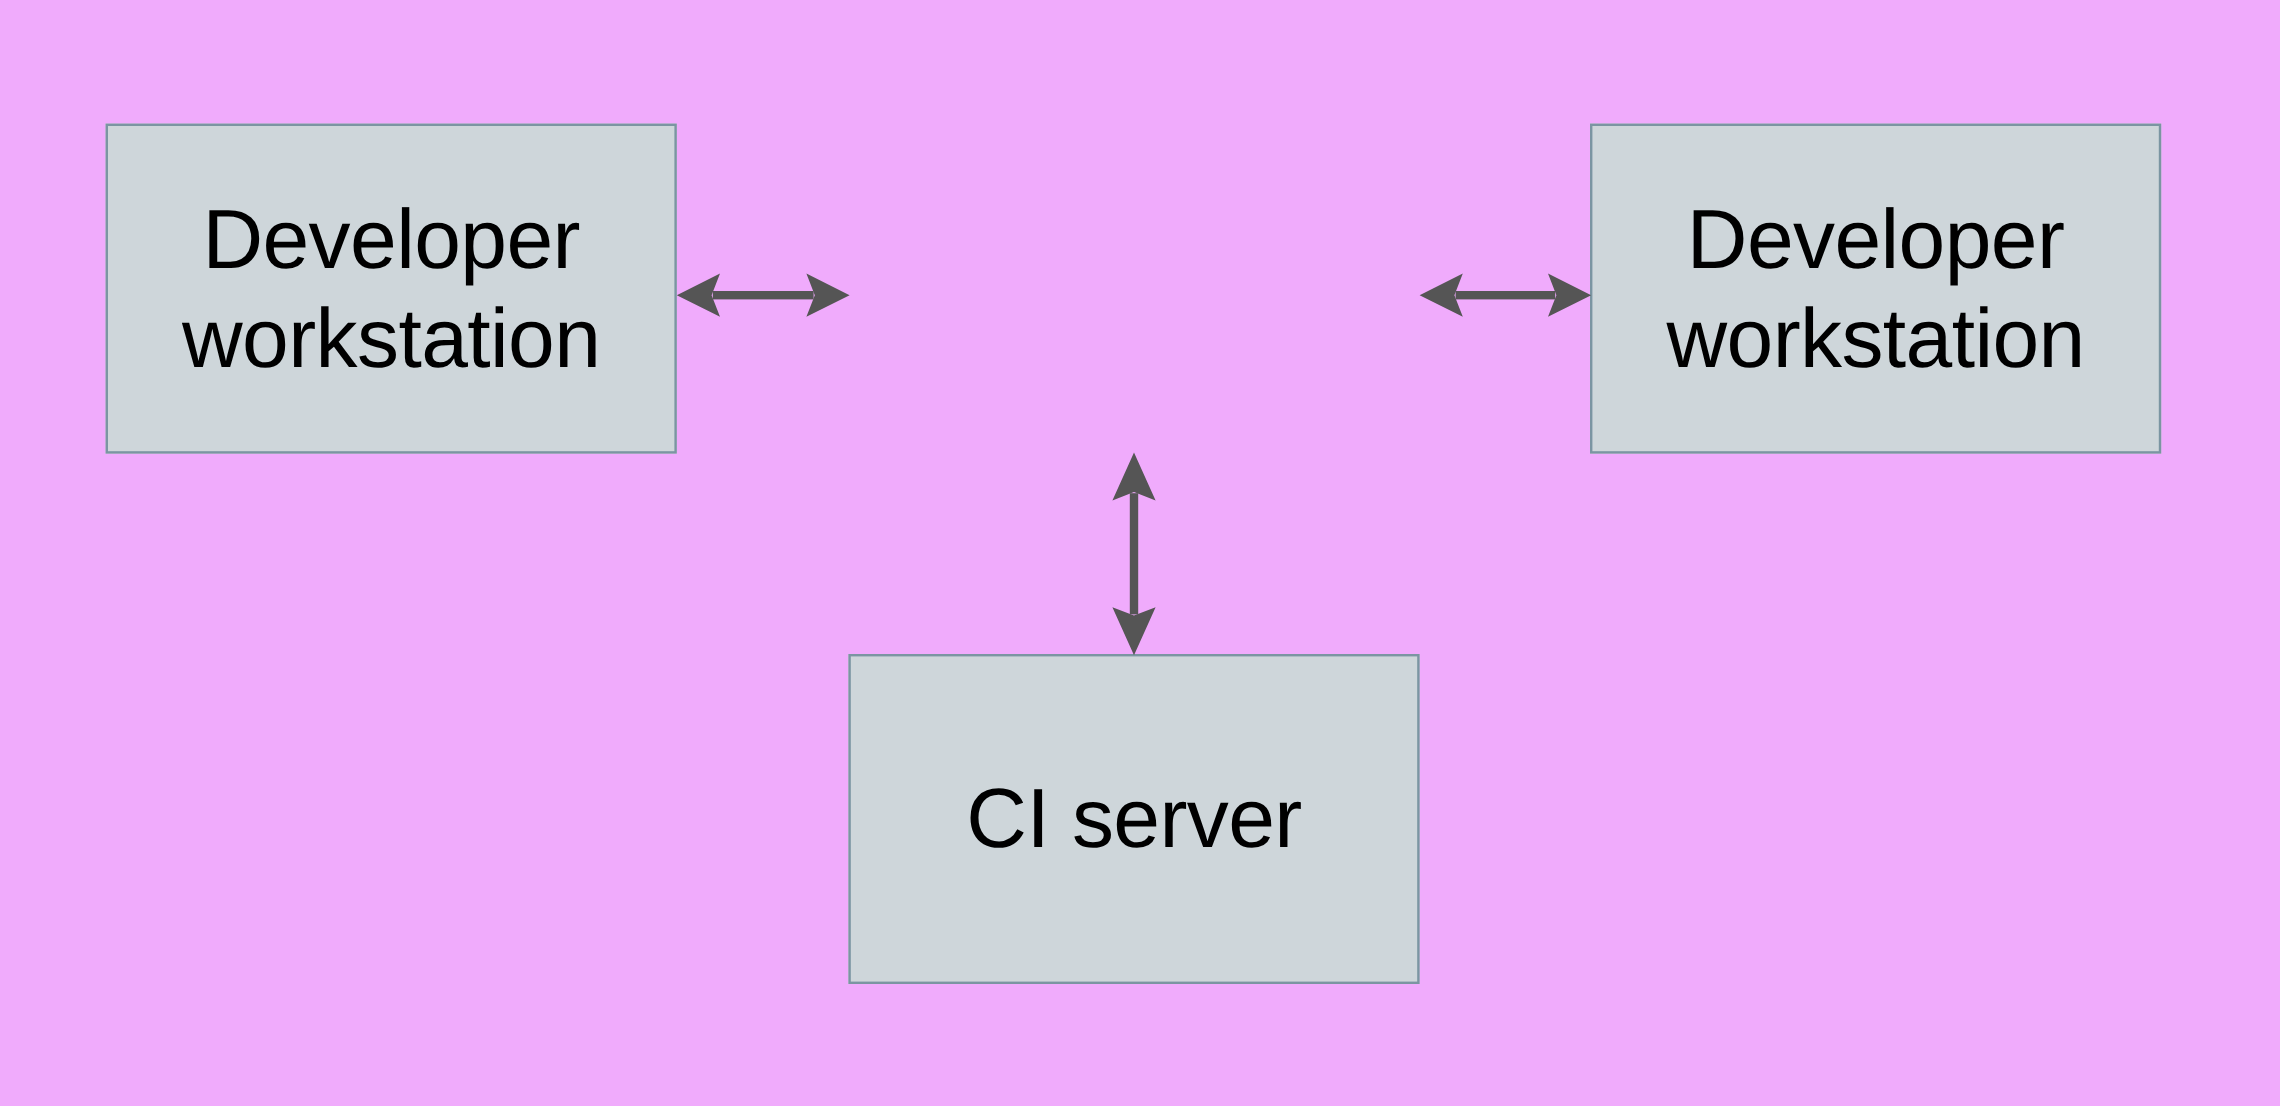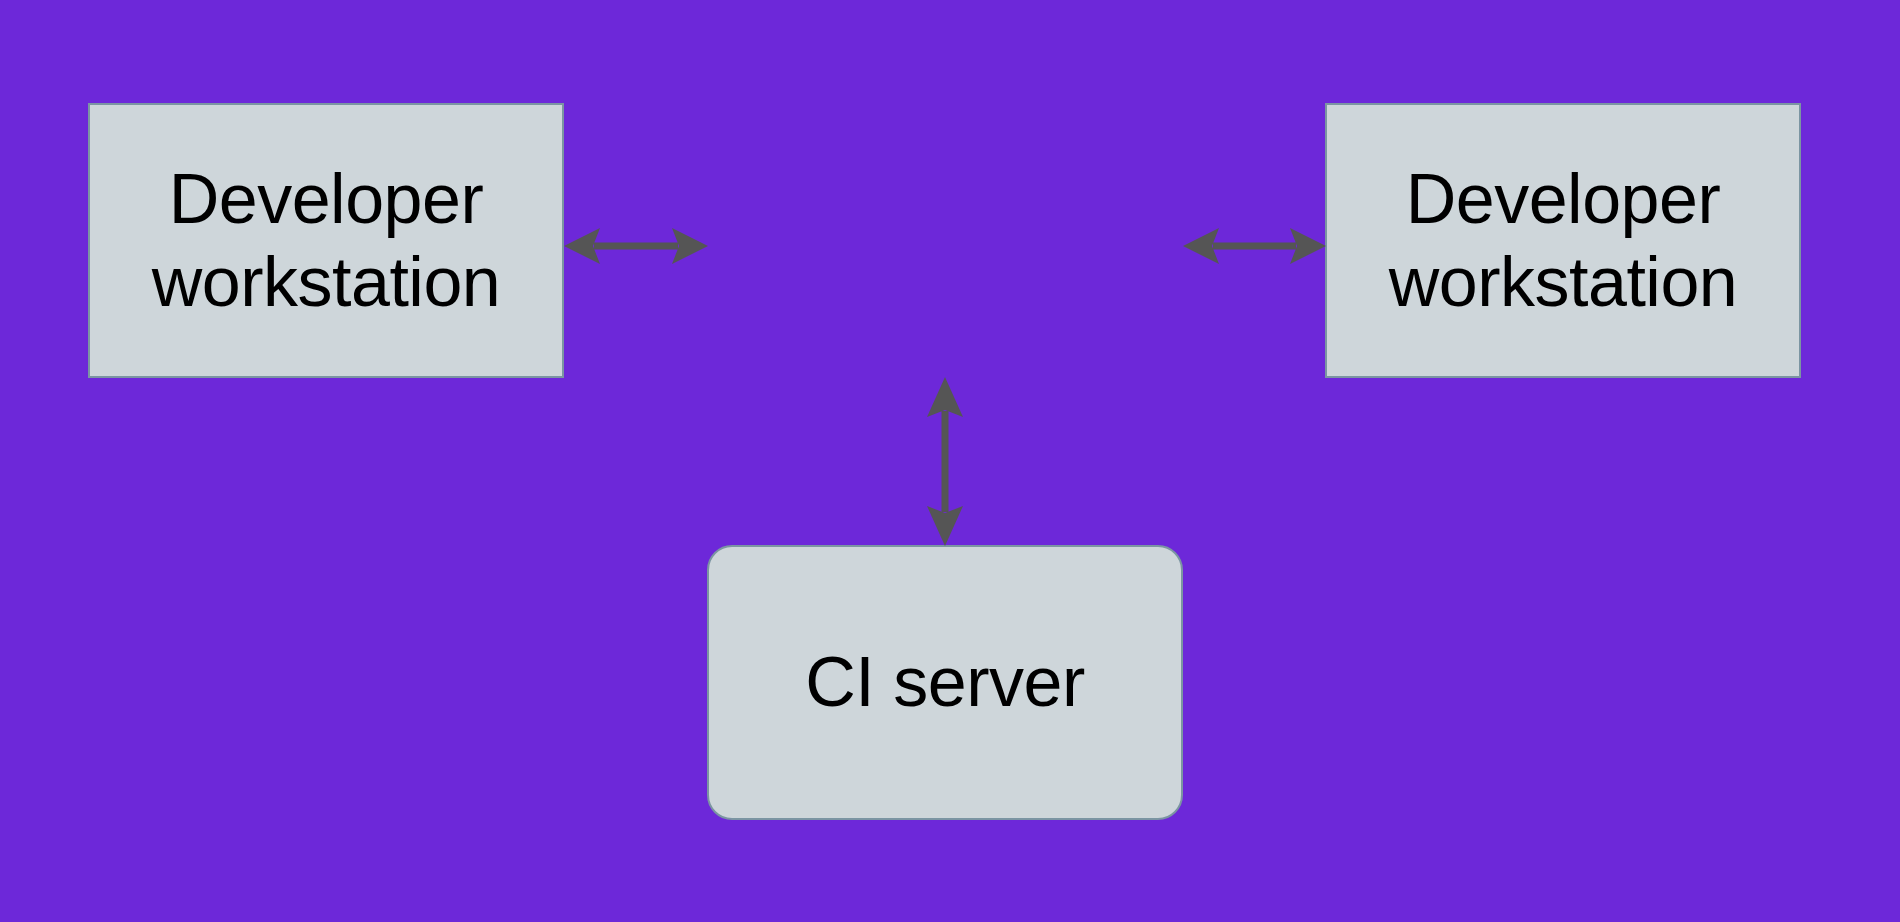--- a/index.html
+++ b/index.html
@@ -7,21 +7,21 @@
     padding: 0;
     background: #ffffff;
   }
   body {
     font-family: "Liberation Sans", sans-serif;
   }
   #canvas {
     position: relative;
     width: 1900px;
     height: 922px;
-    background: #6d28d9;
+    background: #f0abfc;
     overflow: hidden;
   }
   .node {
     position: absolute;
     box-sizing: border-box;
     background: #ced6da;
     border: 2px solid #7b95a2;
     display: flex;
     align-items: center;
     justify-content: center;
@@ -32,21 +32,21 @@
     font-size: 70px;
     line-height: 1.18;
     font-weight: 400;
     letter-spacing: -0.5px;
     white-space: pre-line;
     padding: 0 6px;
   }
   #node-dev-left  { left: 88px;  top: 103px; width: 476px; height: 275px; }
   #node-cache     { left: 707px; top: 103px; width: 476px; height: 275px; }
   #node-dev-right { left: 1325px;top: 103px; width: 476px; height: 275px; }
-  #node-ci        { left: 707px; top: 545px; width: 476px; height: 275px; border-radius: 25px; }
+  #node-ci        { left: 707px; top: 545px; width: 476px; height: 275px; }
 
   .connector {
     position: absolute;
     overflow: visible;
   }
   #conn-left-cache  { left: 564px; top: 215px; width: 144px;  height: 62px; }
   #conn-cache-right { left: 1183px;top: 215px; width: 143px;  height: 62px; }
   #conn-cache-ci    { left: 914px; top: 377px; width: 62px;   height: 169px; }
 </style>
 </head>

